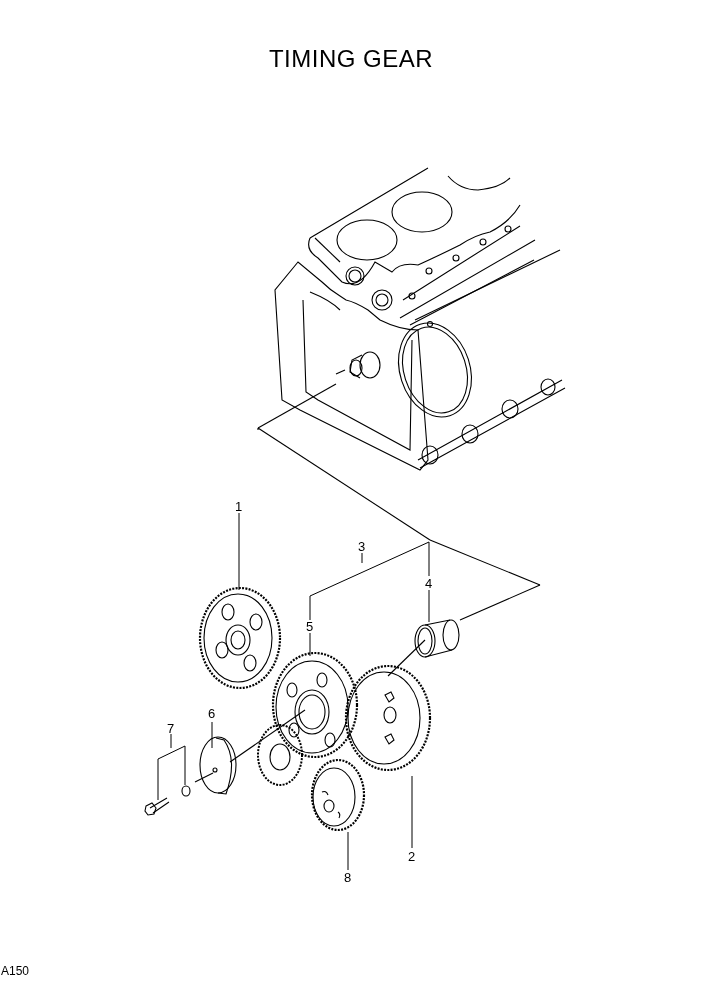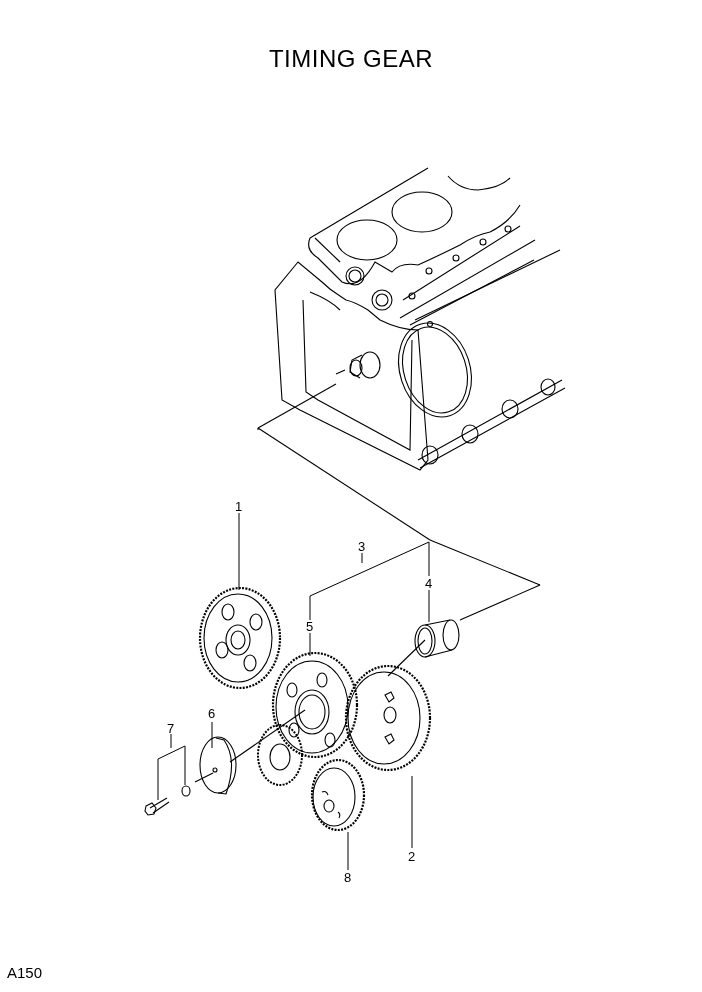--- a/index.html
+++ b/index.html
@@ -1,20 +1,20 @@
 <!DOCTYPE html>
 <html><head>
 <meta charset="utf-8">
 <style>
   html, body { margin: 0; padding: 0; background: #ffffff; }
   body { width: 702px; height: 992px; position: relative; overflow: hidden;
          font-family: "Liberation Sans", sans-serif; color: #000; }
   .title { position: absolute; top: 0; left: 0; width: 702px; text-align: center;
            font-size: 24px; letter-spacing: 0.5px; line-height: 22px; margin-top: 48px; }
-  .page-code { position: absolute; left: 7px; top: 964px; font-size: 15px; }
+  .page-code { position: absolute; left: 1px; top: 964px; font-size: 12px; }
   svg.diagram { position: absolute; left: 0; top: 0; }
   .lbl { font-family: "Liberation Sans", sans-serif; font-size: 13px; fill: #000; }
 </style>
 </head>
 <body>
 
 <div class="title">TIMING GEAR</div>
 
 <svg class="diagram" width="702" height="992" viewBox="0 0 702 992" fill="none" stroke="#000" stroke-width="1.1">
 

